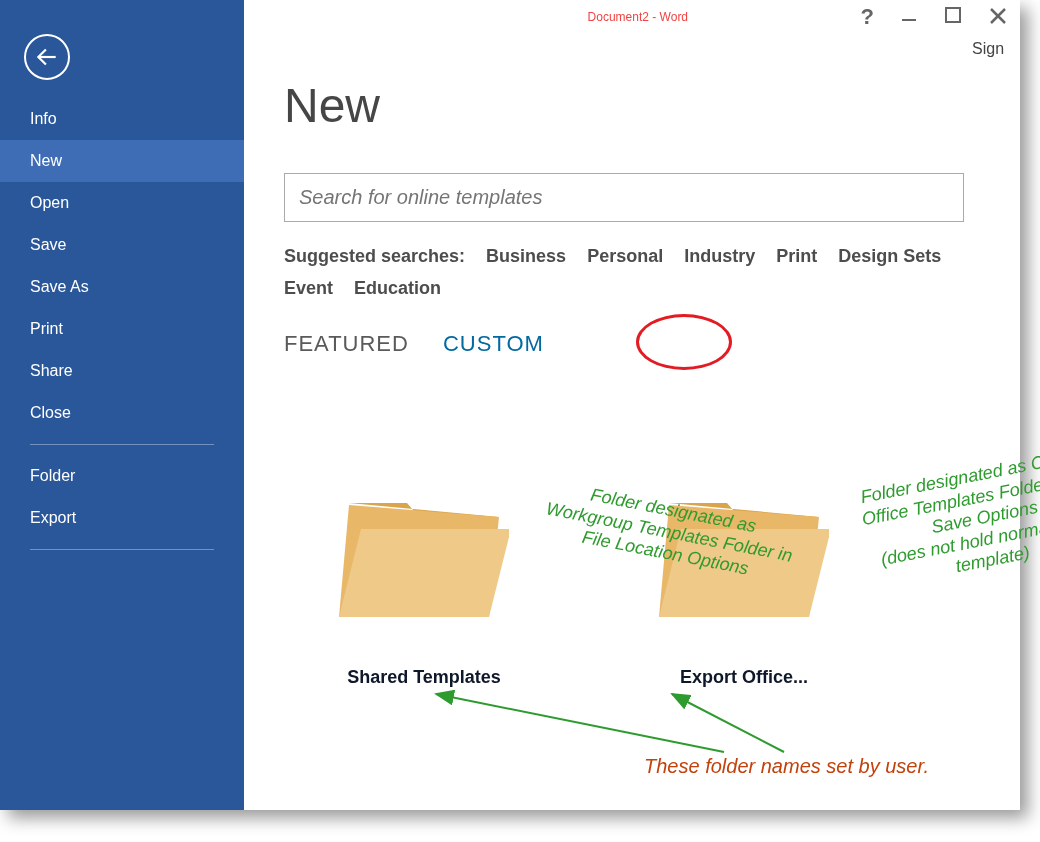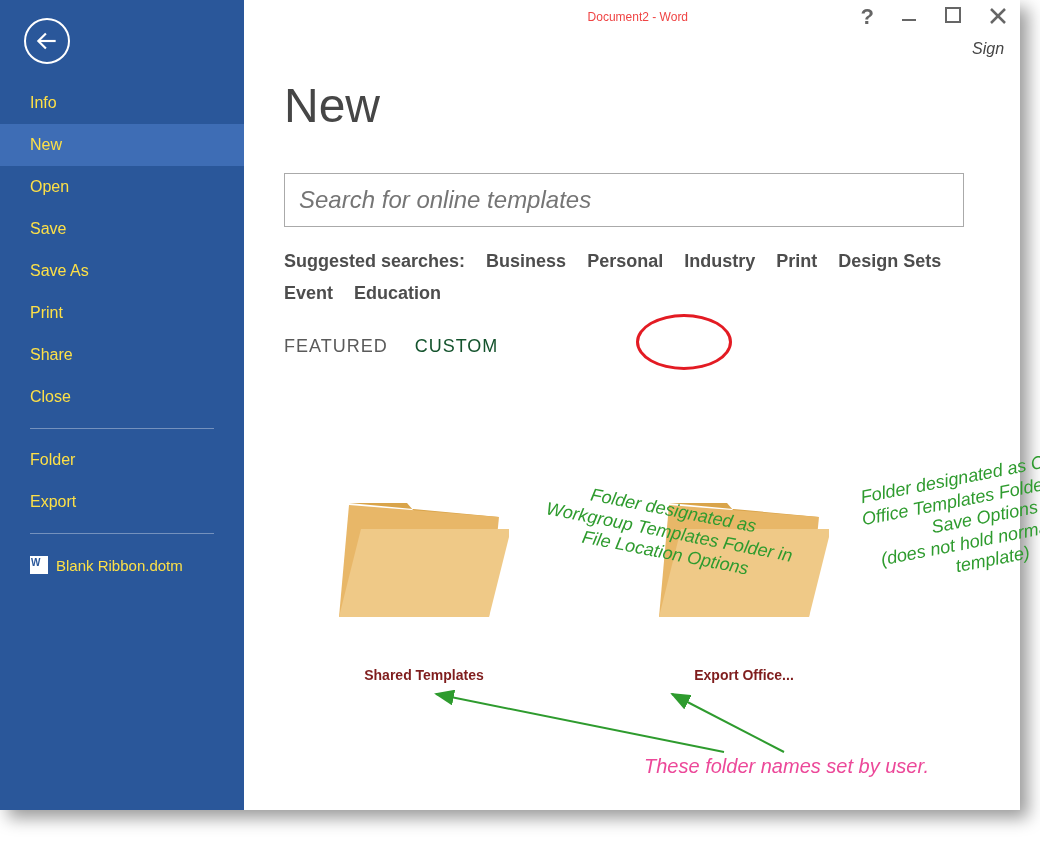--- a/index.html
+++ b/index.html
@@ -20,24 +20,24 @@
       height: 810px;
       background: #fff;
       position: relative;
       display: flex;
       box-shadow: 8px 8px 16px rgba(0,0,0,0.4);
     }
     
     .sidebar {
       width: 244px;
       background: #2A579A;
-      color: #fde047;
+      color: #ffffff;
       display: flex;
       flex-direction: column;
-      padding-top: 18px;
+      padding-top: 34px;
     }
     .back-button {
       width: 46px;
       height: 46px;
       border: 2px solid #fff;
       border-radius: 50%;
       margin-left: 24px;
       margin-bottom: 18px;
       display: flex;
       align-items: center;
@@ -136,36 +136,35 @@
     .signin {
       position: absolute;
       right: 0;
       top: 40px;
       font-size: 16px;
       color: #444;
       padding-right: 16px;
       overflow: hidden;
       width: 48px; 
       white-space: nowrap;
-      font-style: italic;
     }
     .page-heading {
       font-size: 48px;
       font-weight: 300;
       color: #464646;
       margin-top: 78px;
     }
     .search-box {
       margin-top: 40px;
       width: 680px;
     }
     .search-box input {
       width: 100%;
       padding: 12px 14px;
-      font-size: 24px;
+      font-size: 20px;
       font-style: italic;
       color: #0f172a;
       border: 1px solid #aaa;
       outline: none;
     }
     .suggested {
       margin-top: 18px;
       font-size: 18px;
       color: #4d4d4d;
       font-weight: 600;
@@ -175,32 +174,32 @@
     .suggested .label {
       font-weight: 700;
     }
     .suggested .link {
       font-weight: 600;
       margin-left: 16px;
       cursor: pointer;
     }
     .tabrow {
       margin-top: 26px;
-      font-size: 18px;
-      display: flex;
-      gap: 27px;
+      font-size: 22px;
+      display: flex;
+      gap: 34px;
       align-items: center;
     }
     .tabrow .tab {
       letter-spacing: 1px;
       color: #5a5a5a;
       cursor: pointer;
     }
     .tabrow .tab.active {
-      color: #14532d;
+      color: #0369a1;
     }
     .red-circle-annot {
       position: absolute;
       border: 3px solid #E31B23;
       border-radius: 50%;
       width: 96px;
       height: 56px;
       left: 392px;
       top: 314px;
       pointer-events: none;
@@ -218,40 +217,40 @@
       align-items: center;
       cursor: pointer;
       position: relative;
     }
     .folder-icon {
       width: 170px;
       height: 140px;
       margin-bottom: 40px;
     }
     .template-label {
-      font-size: 14px;
+      font-size: 18px;
       font-weight: 600;
-      color: #7f1d1d;
+      color: #0f172a;
       white-space: nowrap;
     }
     
     .green-annot {
       position: absolute;
       color: #2E9B2E;
       font-size: 18px;
       font-style: italic;
       pointer-events: none;
       text-align: center;
       line-height: 1.2;
       transform-origin: center;
       white-space: nowrap;
     }
     .annot-bottom {
       position: absolute;
-      color: #ec4899;
+      color: #c2410c;
       font-size: 20px;
       font-style: italic;
       pointer-events: none;
     }
     .svg-arrows {
       position: absolute;
       left: 0;
       top: 0;
       pointer-events: none;
     }
@@ -278,24 +277,20 @@
     <div class="sidebar-item">Share</div>
     <div class="sidebar-item">Close</div>
 
     <div class="sidebar-sep"></div>
 
     <div class="sidebar-item">Folder</div>
     <div class="sidebar-item">Export</div>
 
     <div class="sidebar-sep"></div>
 
-    <div class="recent-file">
-      <span class="doc-icon"></span>
-      <span>Blank Ribbon.dotm</span>
-    </div>
   </div>
 
   <div class="main">
 
     <div class="titlebar">
       <span class="title-text">Document2 - Word</span>
       <div class="window-controls">
         <span class="winctrl help-q">?</span>
         <span class="winctrl">
           <svg width="18" height="18" viewBox="0 0 18 18">

